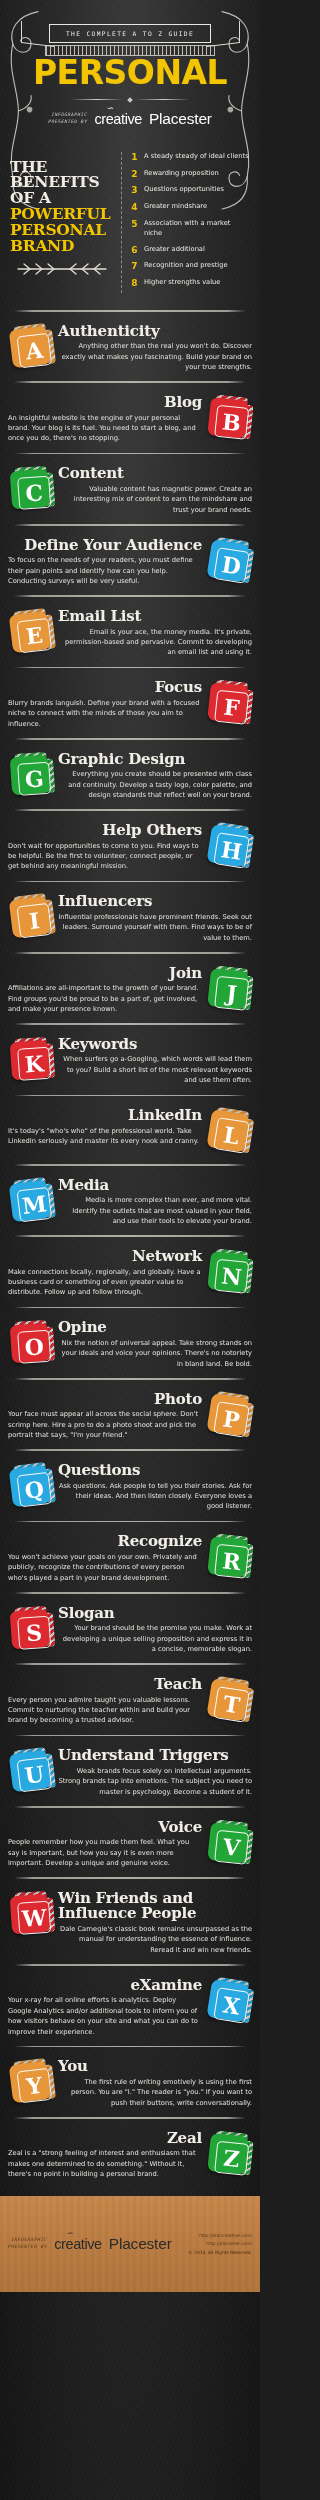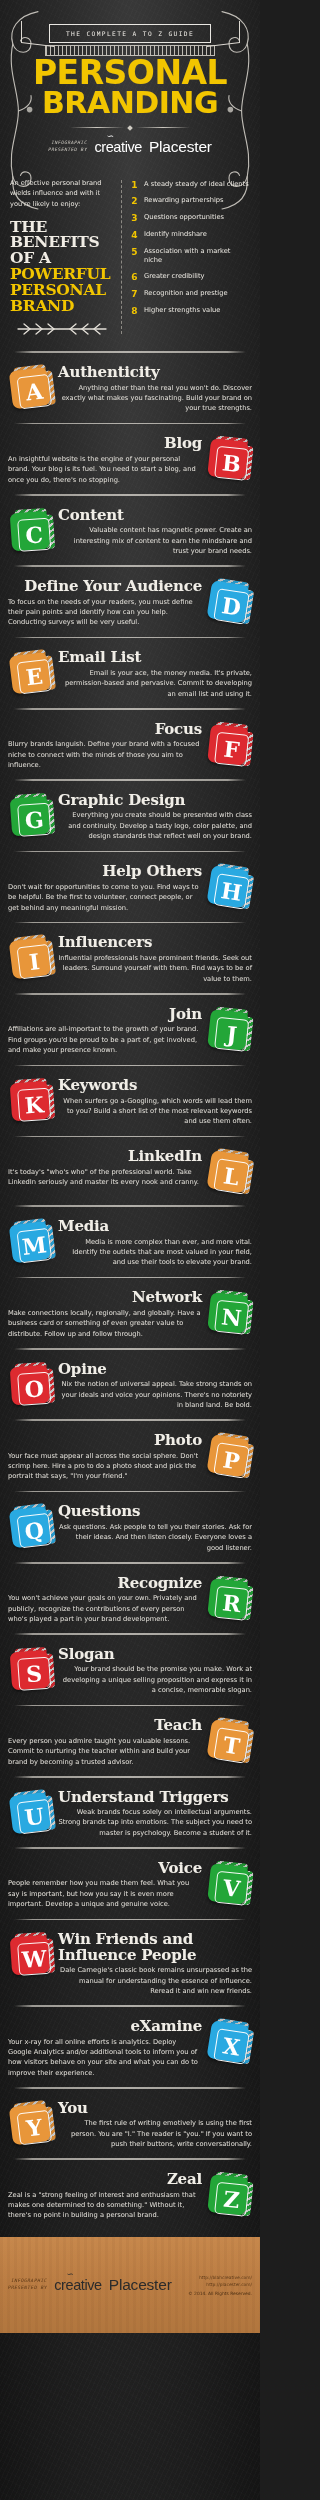--- a/index.html
+++ b/index.html
@@ -198,21 +198,20 @@
 
     <div class="ribbon-wrap">
       <div class="ribbon-tail l"></div>
       <div class="ribbon-tail r"></div>
       <div class="ribbon">THE COMPLETE A TO Z GUIDE</div>
       <div class="ribbon-under"></div>
     </div>
 
     <div class="title">
       <span>PERSONAL</span>
-      <span class="l2" style="display:block">BRANDING</span>
     </div>
 
     <div class="divider-orn">
       <span class="bar"></span>
       <span class="dot"></span>
       <span class="bar"></span>
     </div>
 
     <div class="presented">
       <div class="pres-label">
@@ -222,21 +221,20 @@
       <div class="brand-creative">
         <span class="swoosh">∽</span>
         <span>creative</span>
       </div>
       <div class="brand-placester">Placester</div>
     </div>
   </div>
 
   <div class="benefits">
     <div class="ben-left">
-      <div class="ben-intro">An effective personal brand wields influence and with it you're likely to enjoy:</div>
       <div class="ben-head">
         <span class="w">THE</span>
         <span class="w">BENEFITS</span>
         <span class="w">OF A</span>
         <span class="y">POWERFUL</span>
         <span class="y">PERSONAL</span>
         <span class="y">BRAND</span>
       </div>
       <div class="arrows">
         <svg width="92" height="14" viewBox="0 0 92 14">
@@ -249,37 +247,37 @@
       </div>
     </div>
     <div class="vdash"></div>
     <div class="ben-right">
         <div class="ben-item">
           <span class="ben-num">1</span>
           <span class="ben-txt">A steady steady of ideal clients</span>
         </div>
         <div class="ben-item">
           <span class="ben-num">2</span>
-          <span class="ben-txt">Rewarding partnerships</span>
+          <span class="ben-txt">Rewarding proposition</span>
         </div>
         <div class="ben-item">
           <span class="ben-num">3</span>
           <span class="ben-txt">Questions opportunities</span>
         </div>
         <div class="ben-item">
           <span class="ben-num">4</span>
-          <span class="ben-txt">Identify mindshare</span>
+          <span class="ben-txt">Greater mindshare</span>
         </div>
         <div class="ben-item">
           <span class="ben-num">5</span>
           <span class="ben-txt">Association with a market niche</span>
         </div>
         <div class="ben-item">
           <span class="ben-num">6</span>
-          <span class="ben-txt">Greater credibility</span>
+          <span class="ben-txt">Greater additional</span>
         </div>
         <div class="ben-item">
           <span class="ben-num">7</span>
           <span class="ben-txt">Recognition and prestige</span>
         </div>
         <div class="ben-item">
           <span class="ben-num">8</span>
           <span class="ben-txt">Higher strengths value</span>
         </div>
       </div>

